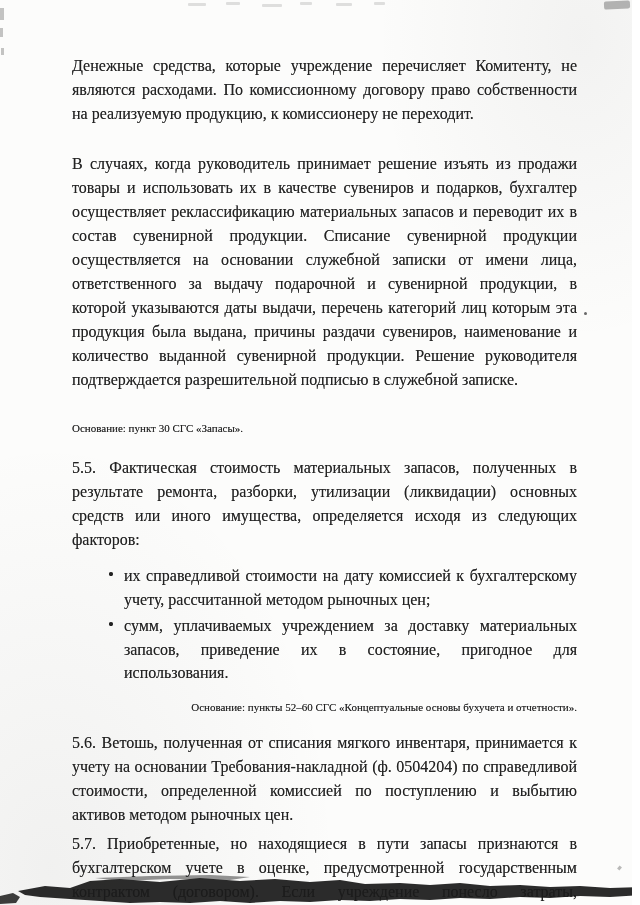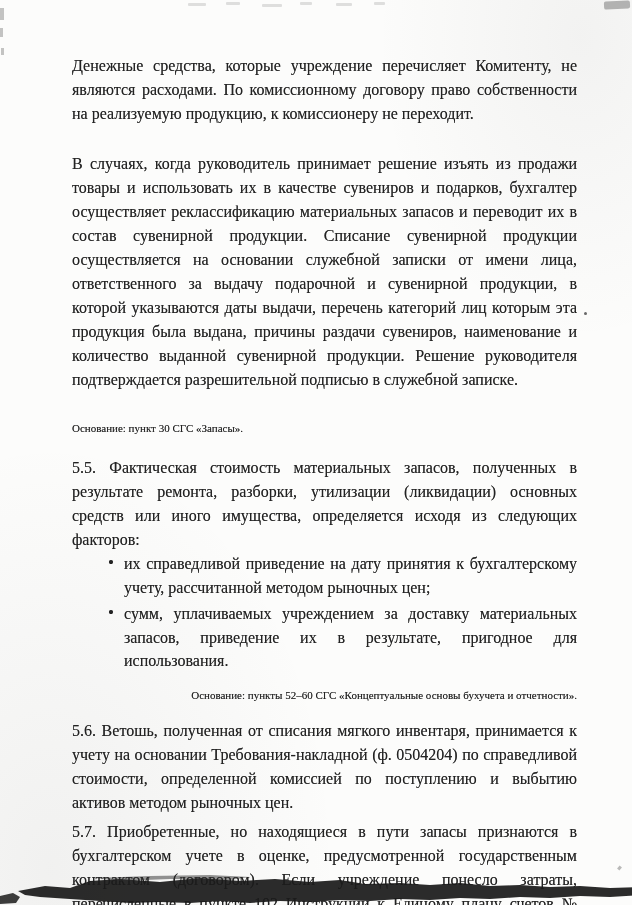--- a/index.html
+++ b/index.html
@@ -28,21 +28,21 @@
   }
   .para {
     margin: 0 0 24px 0;
     font-size: 16px;
     line-height: 24px;
     text-align: justify;
     text-align-last: left;
     text-shadow: 0 0 0.6px rgba(35,35,35,0.55);
   }
   .para.mb-lg { margin-bottom: 26px; }
-  .para.mb-md { margin-bottom: 0; }
+  .para.mb-md { margin-bottom: 12px; }
   .para.mb-sm { margin-bottom: 5px; }
   .basis {
     margin: 0 0 16px 0;
     font-size: 11px;
     line-height: 24px;
     white-space: nowrap;
     text-shadow: 0 0 0.6px rgba(35,35,35,0.55);
   }
   .basis.mb-sm { margin-bottom: 12px; text-align: right; }
   .bullets {
@@ -91,22 +91,22 @@
 
     <p class="para mb-lg">Денежные средства, которые учреждение перечисляет Комитенту, не являются расходами. По комиссионному договору право собственности на реализуемую продукцию, к комиссионеру не переходит.</p>
 
     <p class="para">В случаях, когда руководитель принимает решение изъять из продажи товары и использовать их в качестве сувениров и подарков, бухгалтер осуществляет реклассификацию материальных запасов и переводит их в состав сувенирной продукции. Списание сувенирной продукции осуществляется на основании служебной записки от имени лица, ответственного за выдачу подарочной и сувенирной продукции, в которой указываются даты выдачи, перечень категорий лиц которым эта продукция была выдана, причины раздачи сувениров, наименование и количество выданной сувенирной продукции. Решение руководителя подтверждается разрешительной подписью в служебной записке.</p>
 
     <p class="basis">Основание: пункт 30 СГС «Запасы».</p>
 
     <p class="para mb-md">5.5. Фактическая стоимость материальных запасов, полученных в результате ремонта, разборки, утилизации (ликвидации) основных средств или иного имущества, определяется исходя из следующих факторов:</p>
 
     <ul class="bullets">
-      <li>их справедливой приведение на дату принятия к бухгалтерскому учету, рассчитанной методом рыночных цен;</li>
-      <li>сумм, уплачиваемых учреждением за доставку материальных запасов, приведение их в результате, пригодное для использования.</li>
+      <li>их справедливой стоимости на дату комиссией к бухгалтерскому учету, рассчитанной методом рыночных цен;</li>
+      <li>сумм, уплачиваемых учреждением за доставку материальных запасов, приведение их в состояние, пригодное для использования.</li>
     </ul>
 
     <p class="basis mb-sm">Основание: пункты 52–60 СГС «Концептуальные основы бухучета и отчетности».</p>
 
     <p class="para mb-sm">5.6. Ветошь, полученная от списания мягкого инвентаря, принимается к учету на основании Требования-накладной (ф. 0504204) по справедливой стоимости, определенной комиссией по поступлению и выбытию активов методом рыночных цен.</p>
 
     <p class="para">5.7. Приобретенные, но находящиеся в пути запасы признаются в бухгалтерском учете в оценке, предусмотренной государственным контрактом (договором). Если учреждение понесло затраты, перечисленные в пункте 102 Инструкции к Единому плану счетов № 157н, стоимость запасов увеличивается на сумму данных затрат в день поступления запасов в учреждение. Отклонения фактической стоимости материальных</p>
 
   </div>
 

